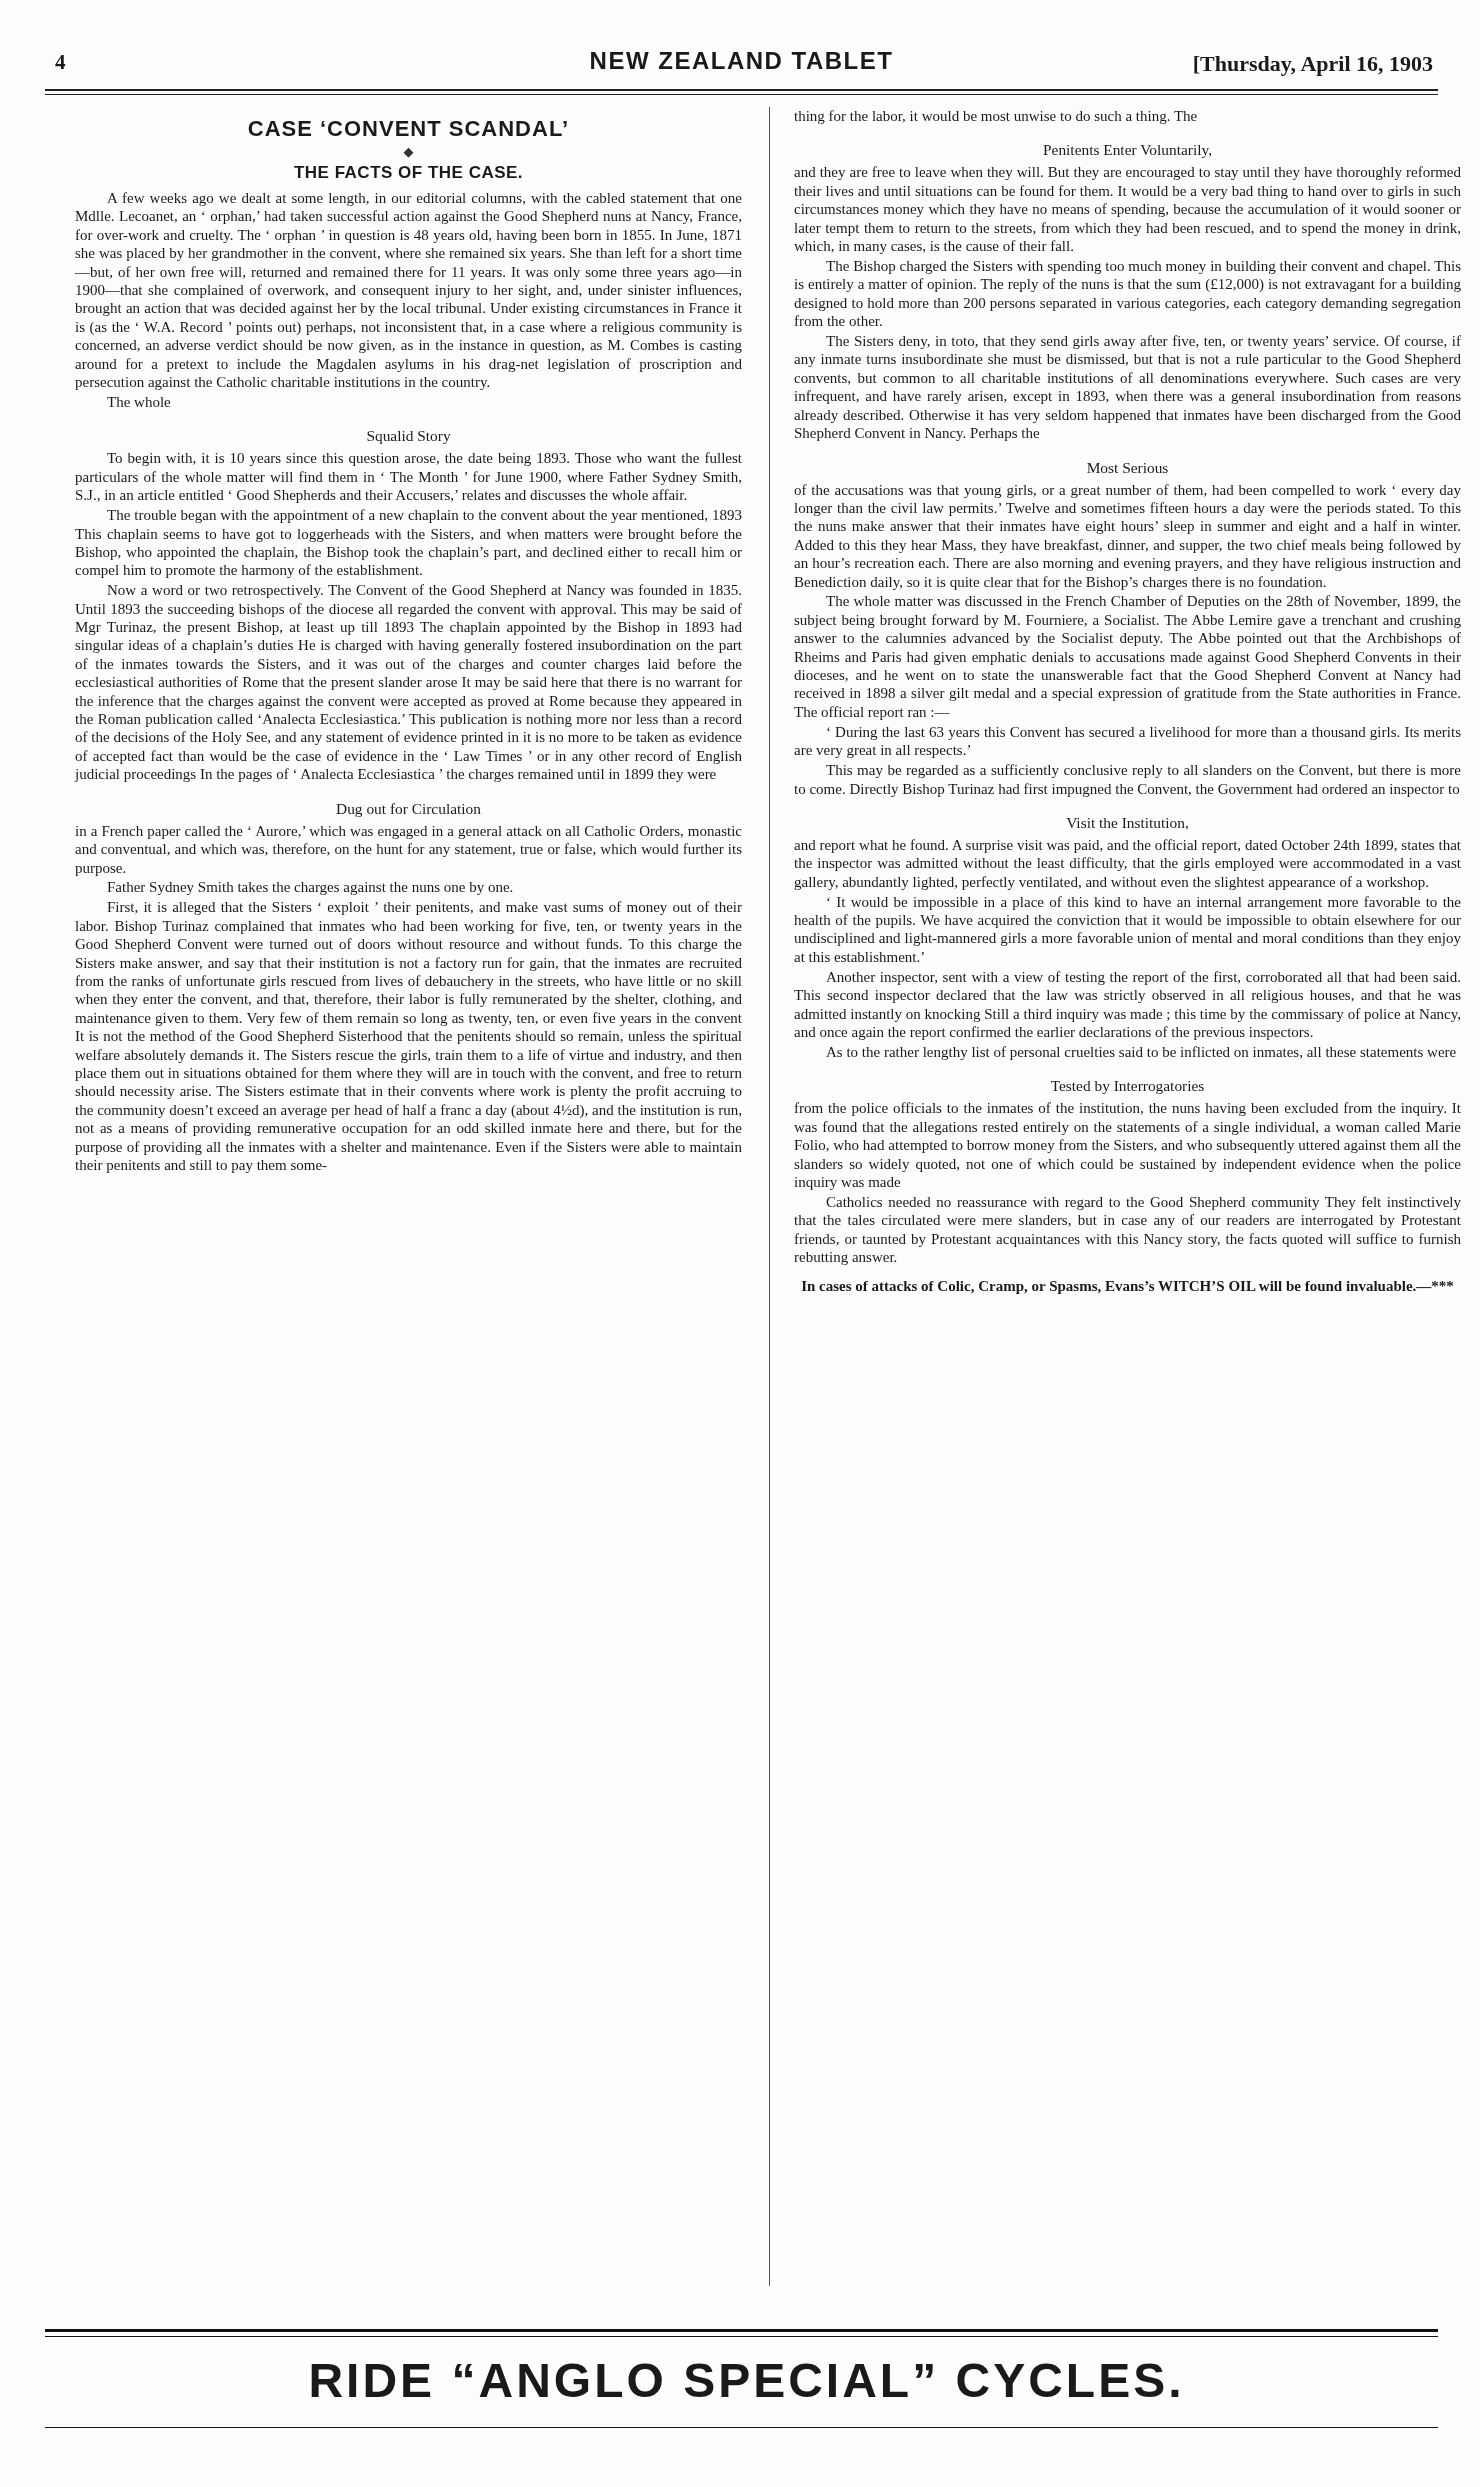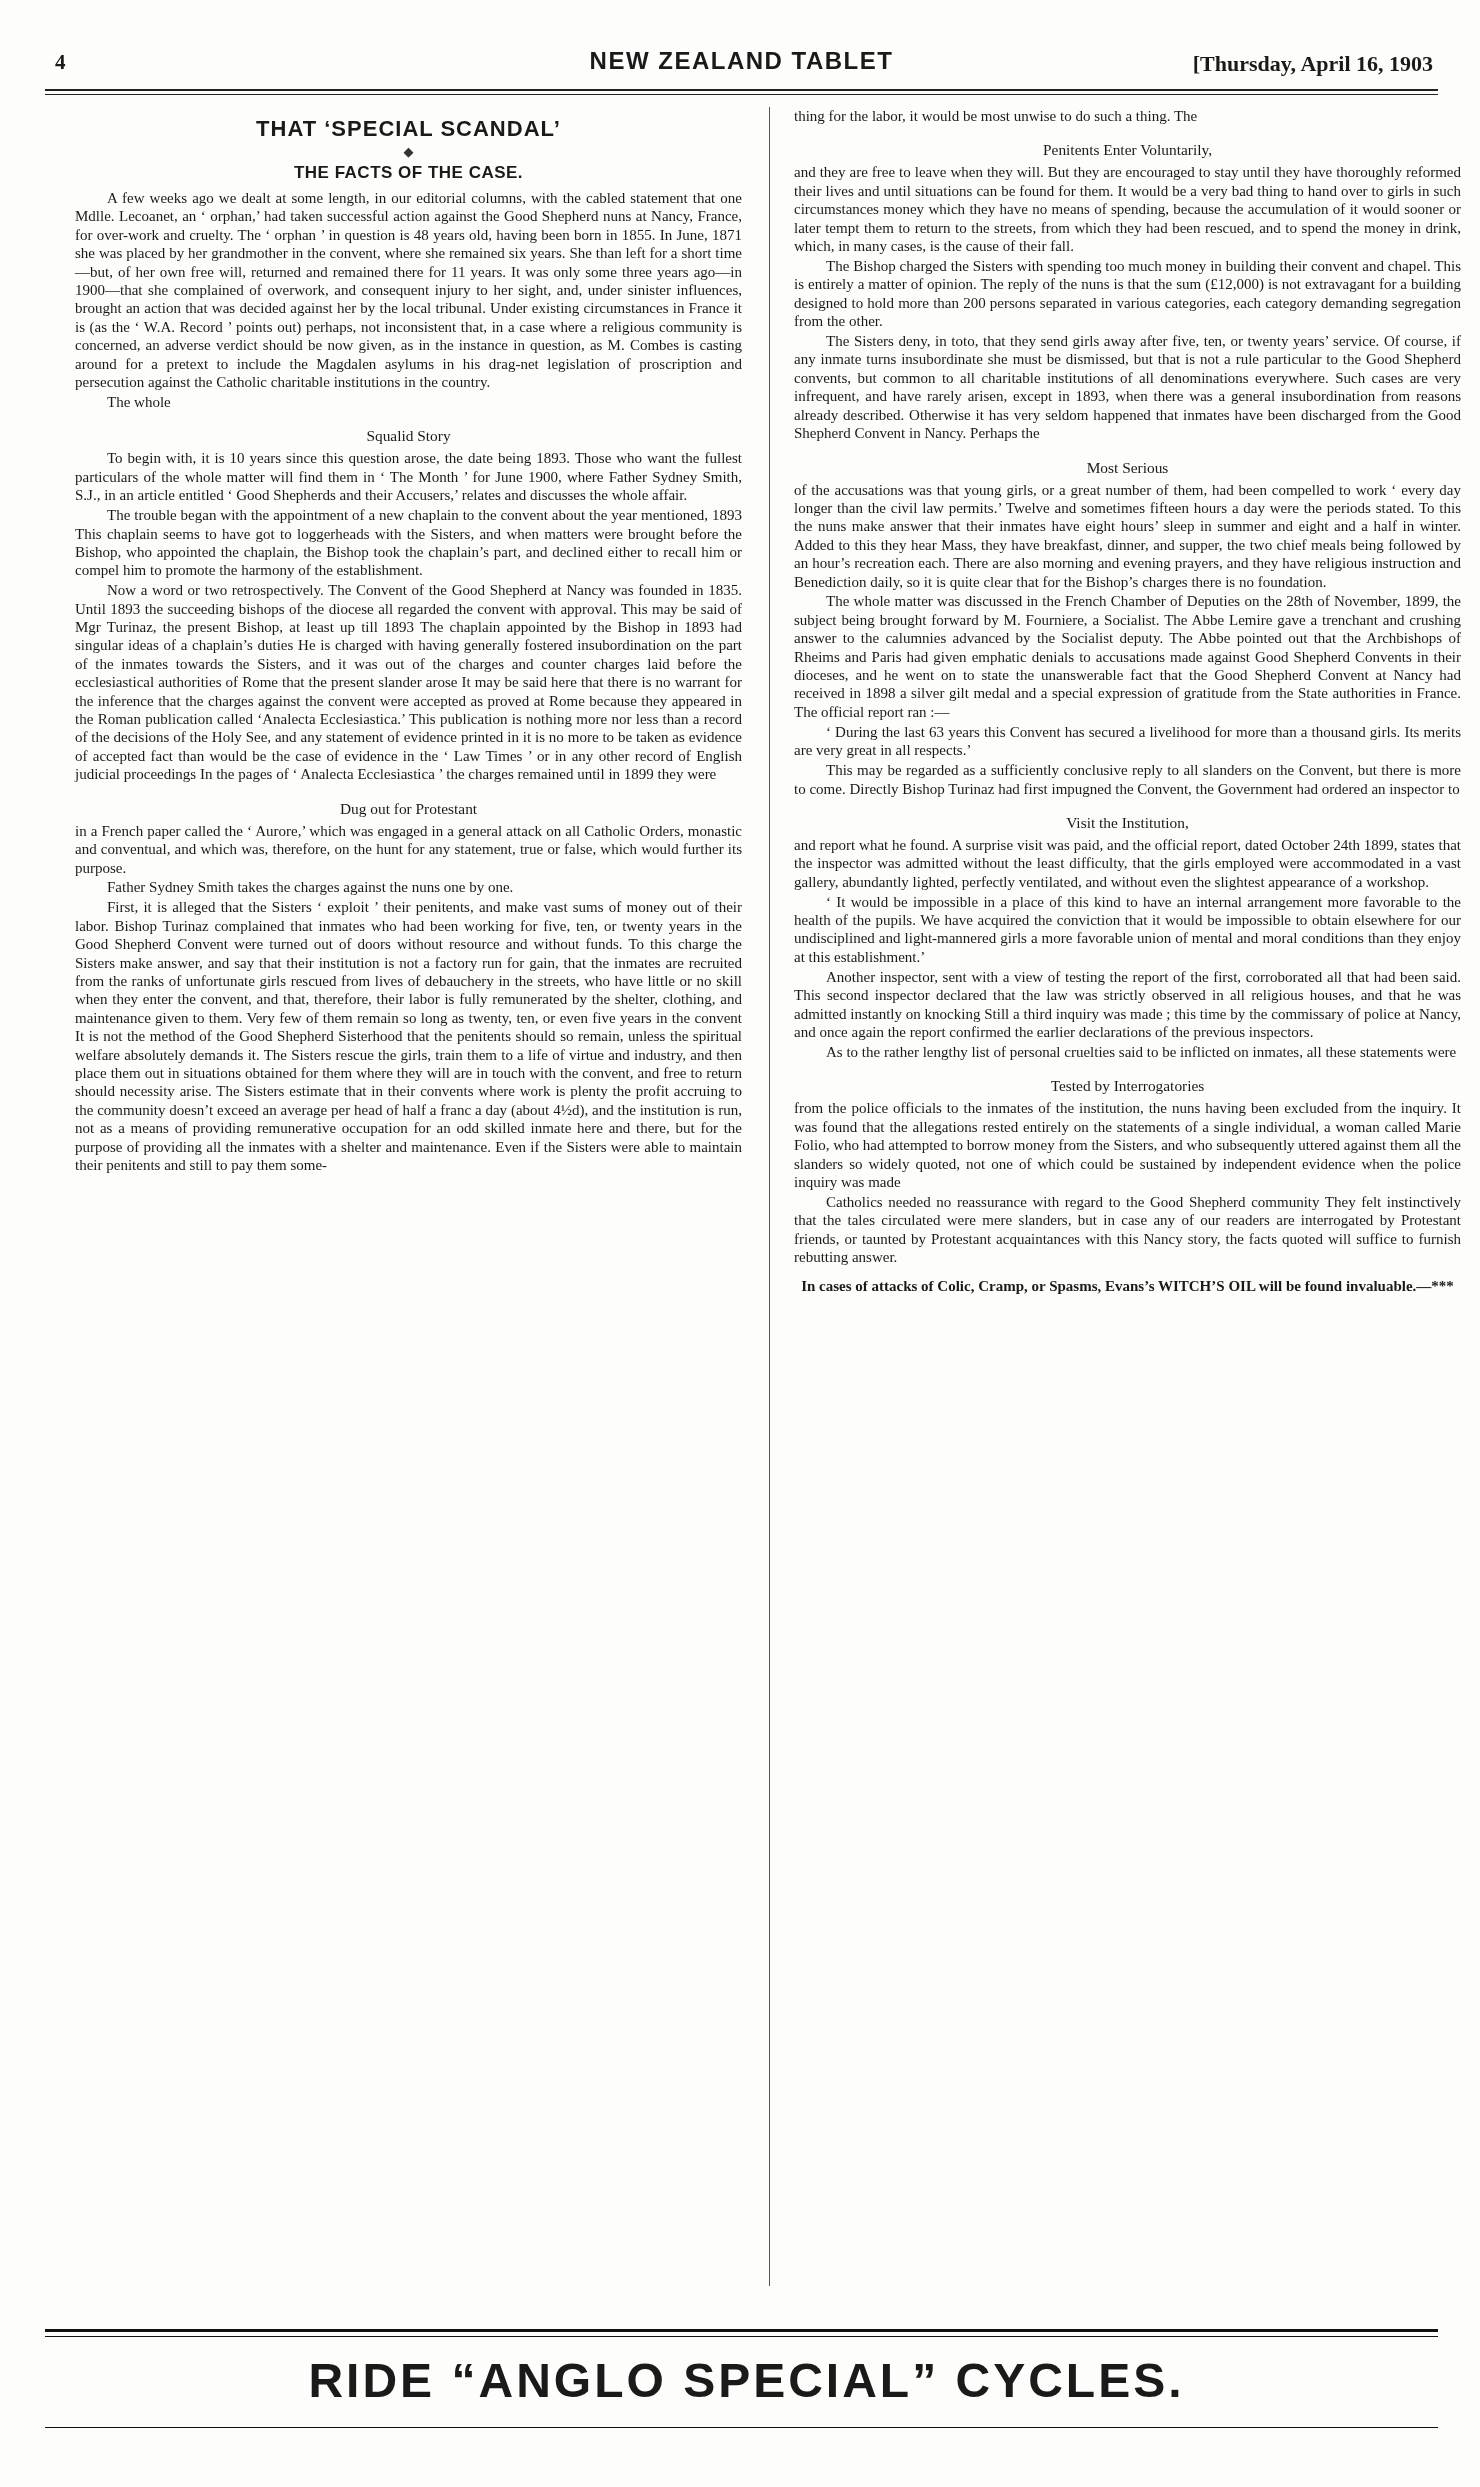--- a/index.html
+++ b/index.html
@@ -179,34 +179,34 @@
     <div class="folio">4</div>
     <div class="paper-title">NEW ZEALAND TABLET</div>
     <div class="issue-date">[Thursday, April 16, 1903</div>
   </div>
   <div class="rule-top"></div>
 
   <div class="columns">
     <div class="col-divider"></div>
 
     <div class="col col-left">
-      <div class="headline">THAT ‘SPECIAL SCANDAL’</div>
+      <div class="headline">CASE ‘CONVENT SCANDAL’</div>
       <div class="dinkus">◆</div>
       <div class="subhead">THE FACTS OF THE CASE.</div>
 
       <p class="body">A few weeks ago we dealt at some length, in our editorial columns, with the cabled statement that one Mdlle. Lecoanet, an ‘ orphan,’ had taken successful action against the Good Shepherd nuns at Nancy, France, for over-work and cruelty. The ‘ orphan ’ in question is 48 years old, having been born in 1855. In June, 1871 she was placed by her grandmother in the convent, where she remained six years. She than left for a short time —but, of her own free will, returned and remained there for 11 years. It was only some three years ago—in 1900—that she complained of overwork, and consequent injury to her sight, and, under sinister influences, brought an action that was decided against her by the local tribunal. Under existing circumstances in France it is (as the ‘ W.A. Record ’ points out) perhaps, not inconsistent that, in a case where a religious community is concerned, an adverse verdict should be now given, as in the instance in question, as M. Combes is casting around for a pretext to include the Magdalen asylums in his drag-net legislation of proscription and persecution against the Catholic charitable institutions in the country.</p>
       <p class="body">The whole</p>
 
       <div class="crosshead">Squalid Story</div>
 
       <p class="body">To begin with, it is 10 years since this question arose, the date being 1893. Those who want the fullest particulars of the whole matter will find them in ‘ The Month ’ for June 1900, where Father Sydney Smith, S.J., in an article entitled ‘ Good Shepherds and their Accusers,’ relates and discusses the whole affair.</p>
       <p class="body">The trouble began with the appointment of a new chaplain to the convent about the year mentioned, 1893 This chaplain seems to have got to loggerheads with the Sisters, and when matters were brought before the Bishop, who appointed the chaplain, the Bishop took the chaplain’s part, and declined either to recall him or compel him to promote the harmony of the establishment.</p>
       <p class="body">Now a word or two retrospectively. The Convent of the Good Shepherd at Nancy was founded in 1835. Until 1893 the succeeding bishops of the diocese all regarded the convent with approval. This may be said of Mgr Turinaz, the present Bishop, at least up till 1893 The chaplain appointed by the Bishop in 1893 had singular ideas of a chaplain’s duties He is charged with having generally fostered insubordination on the part of the inmates towards the Sisters, and it was out of the charges and counter charges laid before the ecclesiastical authorities of Rome that the present slander arose It may be said here that there is no warrant for the inference that the charges against the convent were accepted as proved at Rome because they appeared in the Roman publication called ‘Analecta Ecclesiastica.’ This publication is nothing more nor less than a record of the decisions of the Holy See, and any statement of evidence printed in it is no more to be taken as evidence of accepted fact than would be the case of evidence in the ‘ Law Times ’ or in any other record of English judicial proceedings In the pages of ‘ Analecta Ecclesiastica ’ the charges remained until in 1899 they were</p>
 
-      <div class="crosshead">Dug out for Protestant</div>
+      <div class="crosshead">Dug out for Circulation</div>
 
       <p class="body noindent">in a French paper called the ‘ Aurore,’ which was engaged in a general attack on all Catholic Orders, monastic and conventual, and which was, therefore, on the hunt for any statement, true or false, which would further its purpose.</p>
       <p class="body">Father Sydney Smith takes the charges against the nuns one by one.</p>
       <p class="body">First, it is alleged that the Sisters ‘ exploit ’ their penitents, and make vast sums of money out of their labor. Bishop Turinaz complained that inmates who had been working for five, ten, or twenty years in the Good Shepherd Convent were turned out of doors without resource and without funds. To this charge the Sisters make answer, and say that their institution is not a factory run for gain, that the inmates are recruited from the ranks of unfortunate girls rescued from lives of debauchery in the streets, who have little or no skill when they enter the convent, and that, therefore, their labor is fully remunerated by the shelter, clothing, and maintenance given to them. Very few of them remain so long as twenty, ten, or even five years in the convent It is not the method of the Good Shepherd Sisterhood that the penitents should so remain, unless the spiritual welfare absolutely demands it. The Sisters rescue the girls, train them to a life of virtue and industry, and then place them out in situations obtained for them where they will are in touch with the convent, and free to return should necessity arise. The Sisters estimate that in their convents where work is plenty the profit accruing to the community doesn’t exceed an average per head of half a franc a day (about 4½d), and the institution is run, not as a means of providing remunerative occupation for an odd skilled inmate here and there, but for the purpose of providing all the inmates with a shelter and maintenance. Even if the Sisters were able to maintain their penitents and still to pay them some-</p>
     </div>
 
     <div class="col col-right">
       <p class="body noindent">thing for the labor, it would be most unwise to do such a thing. The</p>
 
       <div class="crosshead">Penitents Enter Voluntarily,</div>

